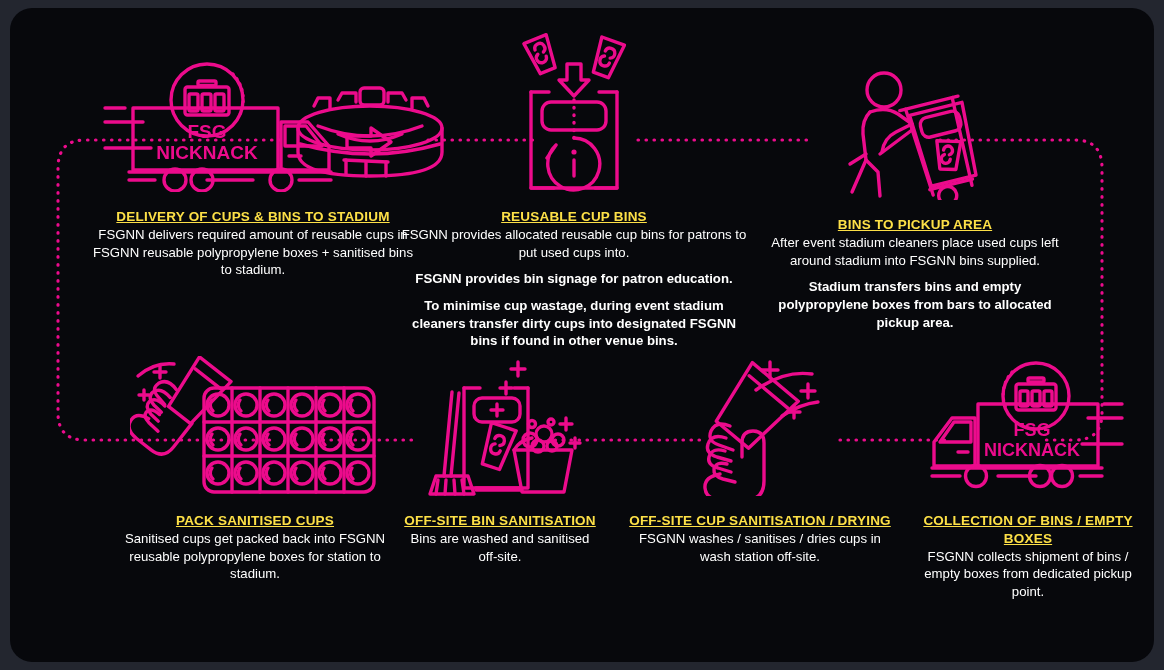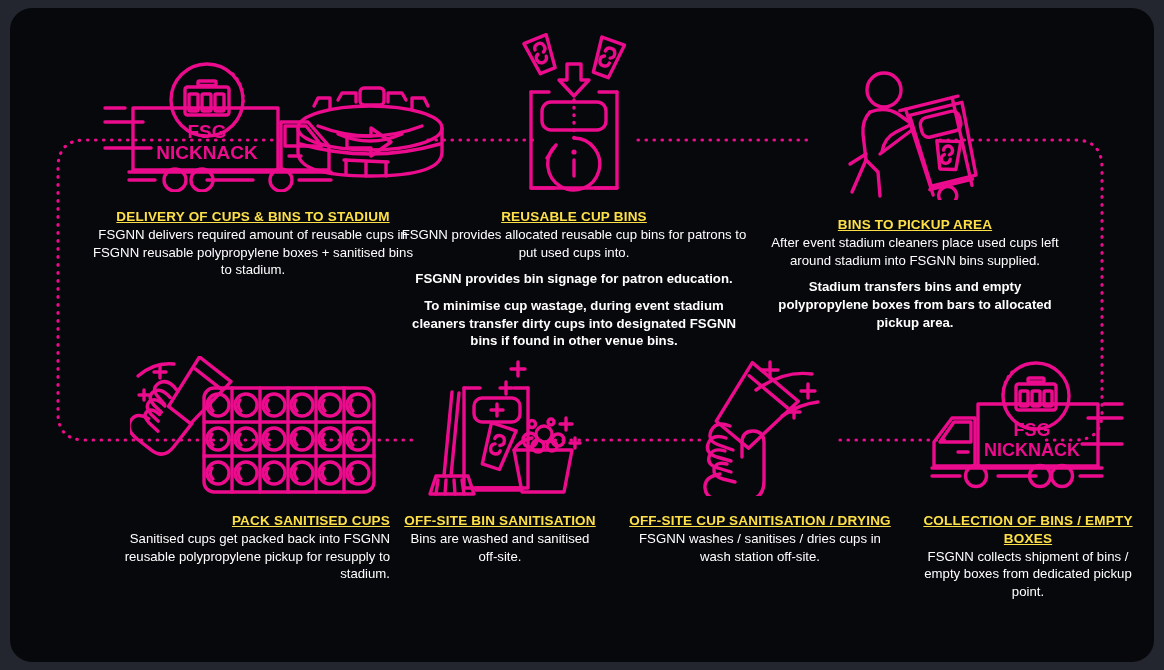--- a/index.html
+++ b/index.html
@@ -237,21 +237,21 @@
               </g>
             </g>
           </g>
         </svg>
       </div>
       <div class="n-title">BINS TO PICKUP AREA</div>
       <div class="n-body">After event stadium cleaners place used cups left around stadium into FSGNN bins supplied.</div>
       <div class="n-body p2">Stadium transfers bins and empty polypropylene boxes from bars to allocated pickup area.</div>
     </div>
 
-    <div class="node" style="left:110px; top:348px; width:270px;text-align:right;">
+    <div class="node" style="left:110px; top:348px; width:270px;">
       <div class="icon-wrap" style="height:140px;">
         <svg width="250" height="140" viewBox="0 0 250 140">
           <g fill="none" stroke="#ec0b8c" stroke-width="3.4" stroke-linecap="round" stroke-linejoin="round">
 
             <g>
               <path d="M 30 10 L 30 22 M 24 16 L 36 16"></path>
               <path d="M 14 34 L 14 44 M 9 39 L 19 39"></path>
               <path d="M 8 20 Q 24 6 44 8"></path>
             </g>
 
@@ -309,21 +309,21 @@
                 <path d="M 110 112 a 8 8 0 0 0 1 11"></path>
               <path d="M 138 112 a 8 8 0 0 0 1 11"></path>
                 <path d="M 166 112 a 8 8 0 0 0 1 11"></path>
               <path d="M 194 112 a 8 8 0 0 0 1 11"></path>
                 <path d="M 222 112 a 8 8 0 0 0 1 11"></path>
             </g>
           </g>
         </svg>
       </div>
       <div class="n-title">PACK SANITISED CUPS</div>
-      <div class="n-body">Sanitised cups get packed back into FSGNN reusable polypropylene pickup for resupply to stadium.</div>
+      <div class="n-body">Sanitised cups get packed back into FSGNN reusable polypropylene boxes for station to stadium.</div>
     </div>
 
     <div class="node" style="left:615px; top:348px; width:270px;">
       <div class="icon-wrap" style="height:140px;">
         <svg width="165" height="140" viewBox="0 0 165 140">
           <g fill="none" stroke="#ec0b8c" stroke-width="3.4" stroke-linecap="round" stroke-linejoin="round">
 
             <path d="M 92 6 L 92 22 M 84 14 L 100 14"></path>
             <path d="M 130 28 L 130 42 M 123 35 L 137 35"></path>
             <path d="M 116 50 L 116 62 M 110 56 L 122 56"></path>

